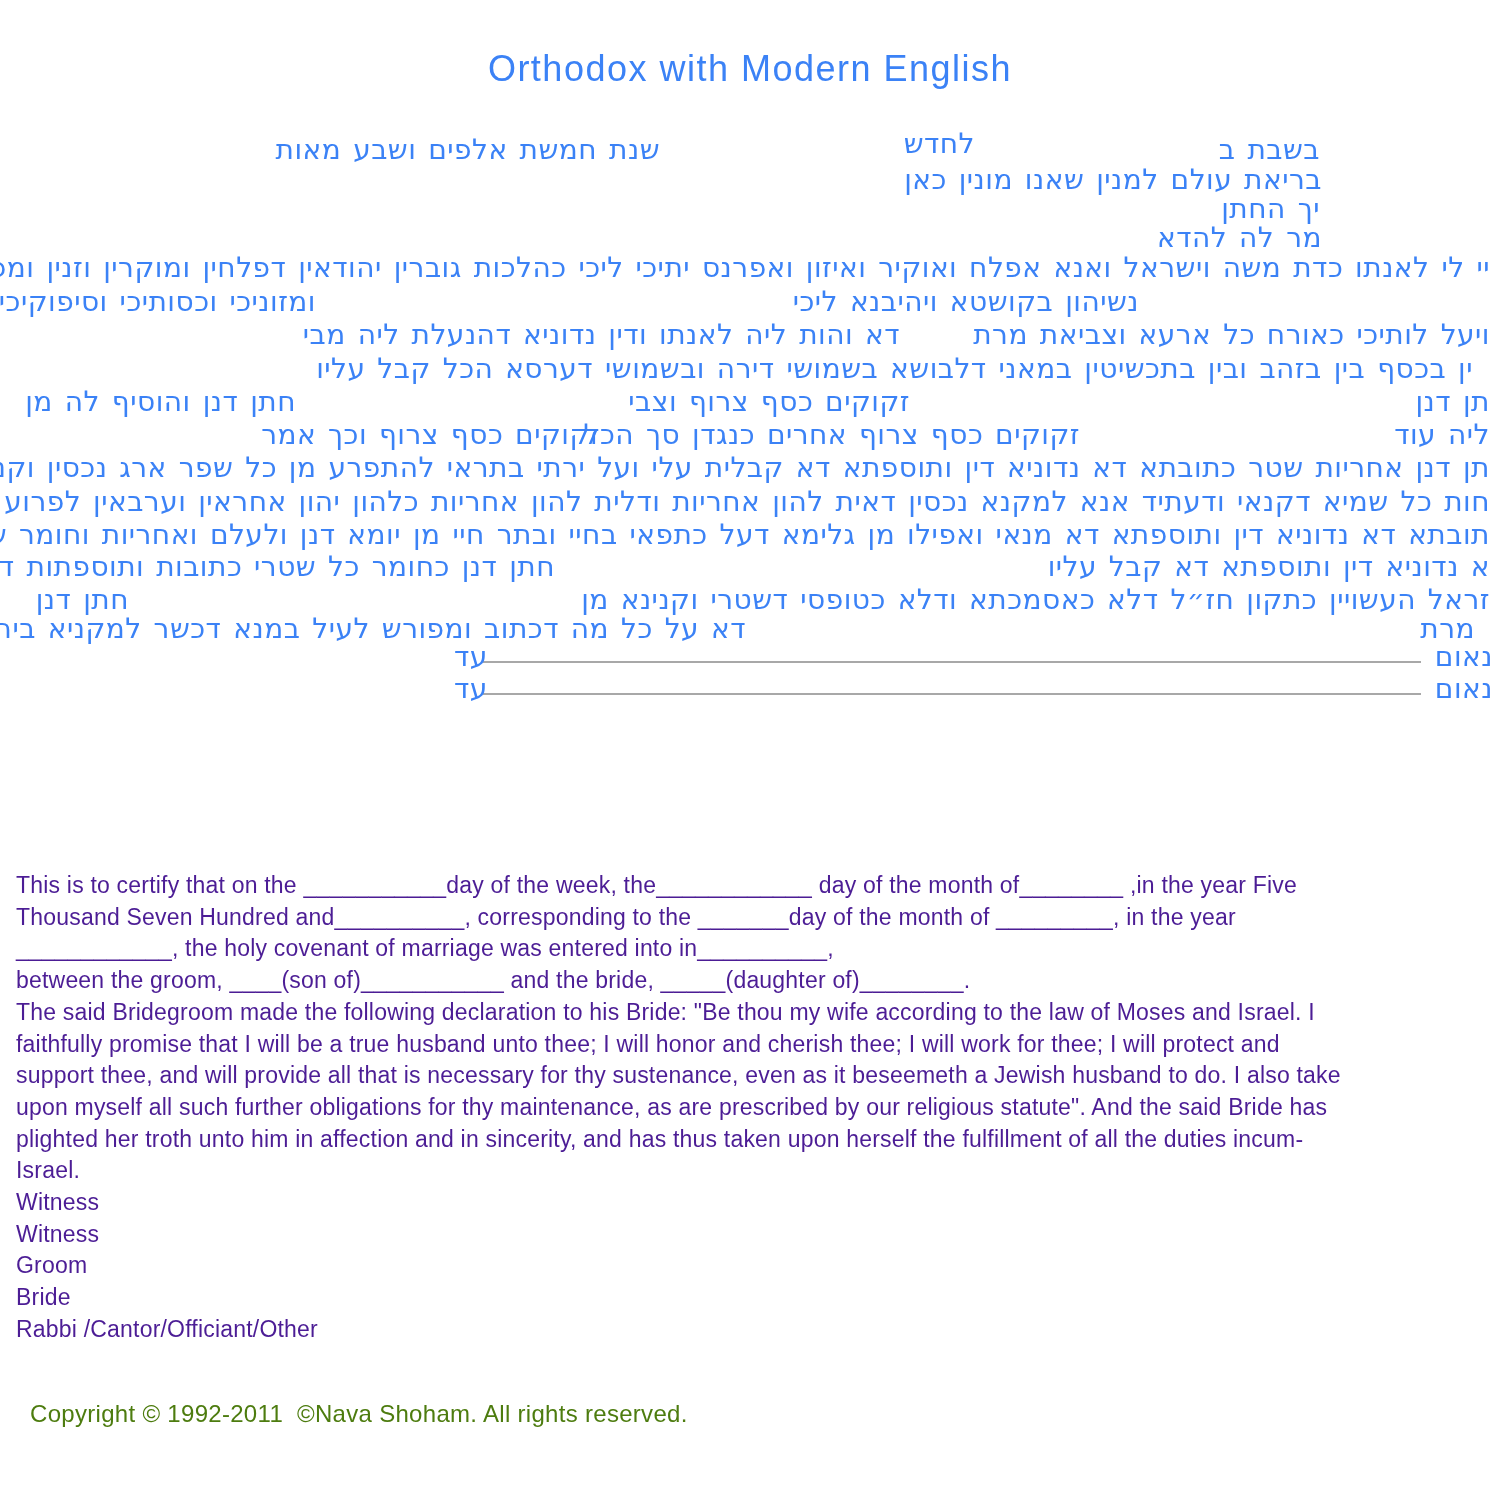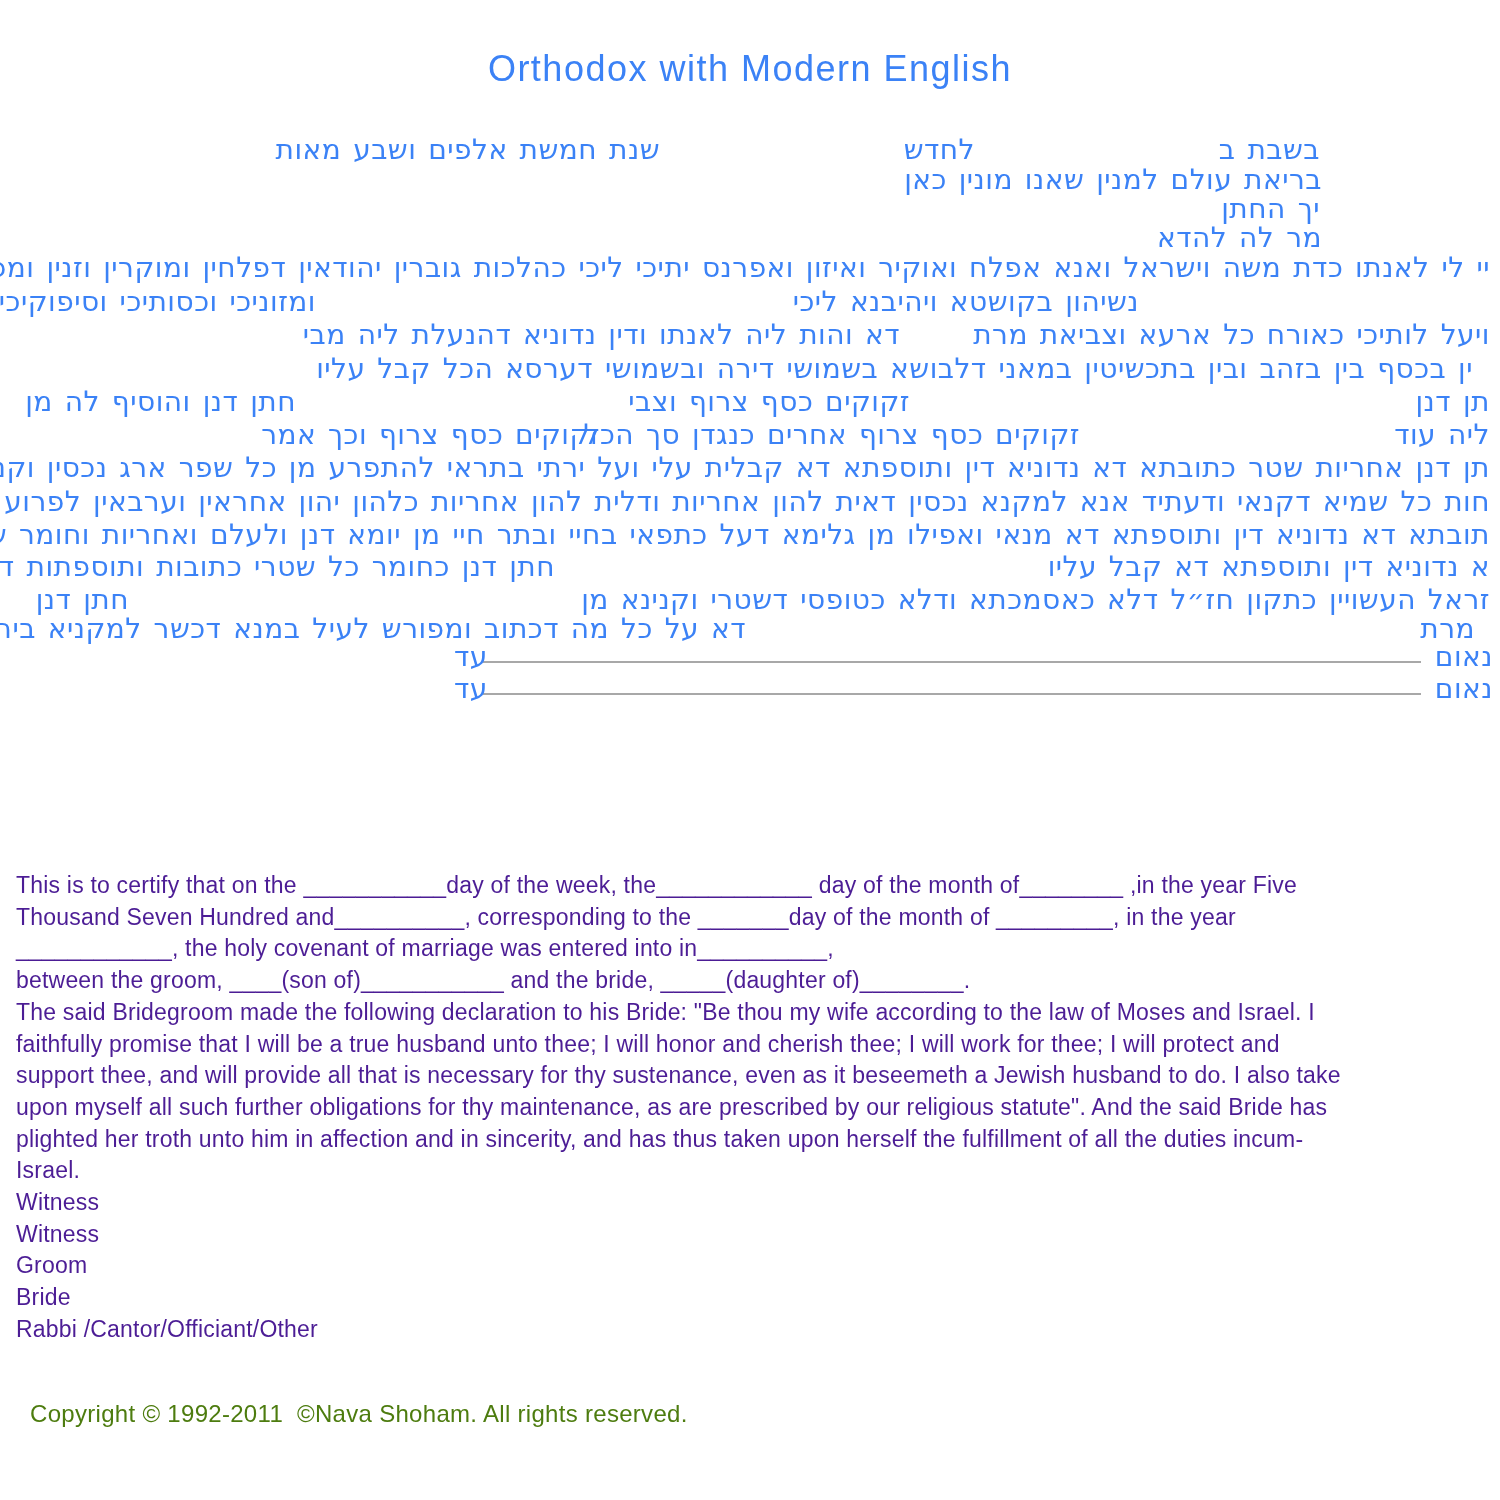--- a/index.html
+++ b/index.html
@@ -18,21 +18,21 @@
              letter-spacing:0.3px;white-space:pre;}
 </style>
 </head>
 <body>
 
 <div class="page">
 
   <div class="title">Orthodox with Modern English</div>
 
   <span class="he" style="top:133px;right:180px">בשבת ב</span>
-  <span class="he" style="top:133px;right:525px">לחדש</span>
+  <span class="he" style="top:127px;right:525px">לחדש</span>
   <span class="he" style="top:133px;right:840px">שנת חמשת אלפים ושבע מאות</span>
 
   <span class="he" style="top:163px;right:178px">בריאת עולם למנין שאנו מונין כאן</span>
   <span class="he" style="top:192px;right:180px">יך החתן</span>
   <span class="he" style="top:221px;right:178px">מר לה להדא</span>
 
   <span class="he" style="top:251px;right:10px">יי לי לאנתו כדת משה וישראל ואנא אפלח ואוקיר ואיזון ואפרנס יתיכי ליכי כהלכות גוברין יהודאין דפלחין ומוקרין וזנין ומפרנסין</span>
 
   <span class="he" style="top:285px;right:361px">נשיהון בקושטא ויהיבנא ליכי</span>
   <span class="he" style="top:285px;right:1184px">ומזוניכי וכסותיכי וסיפוקיכי</span>

